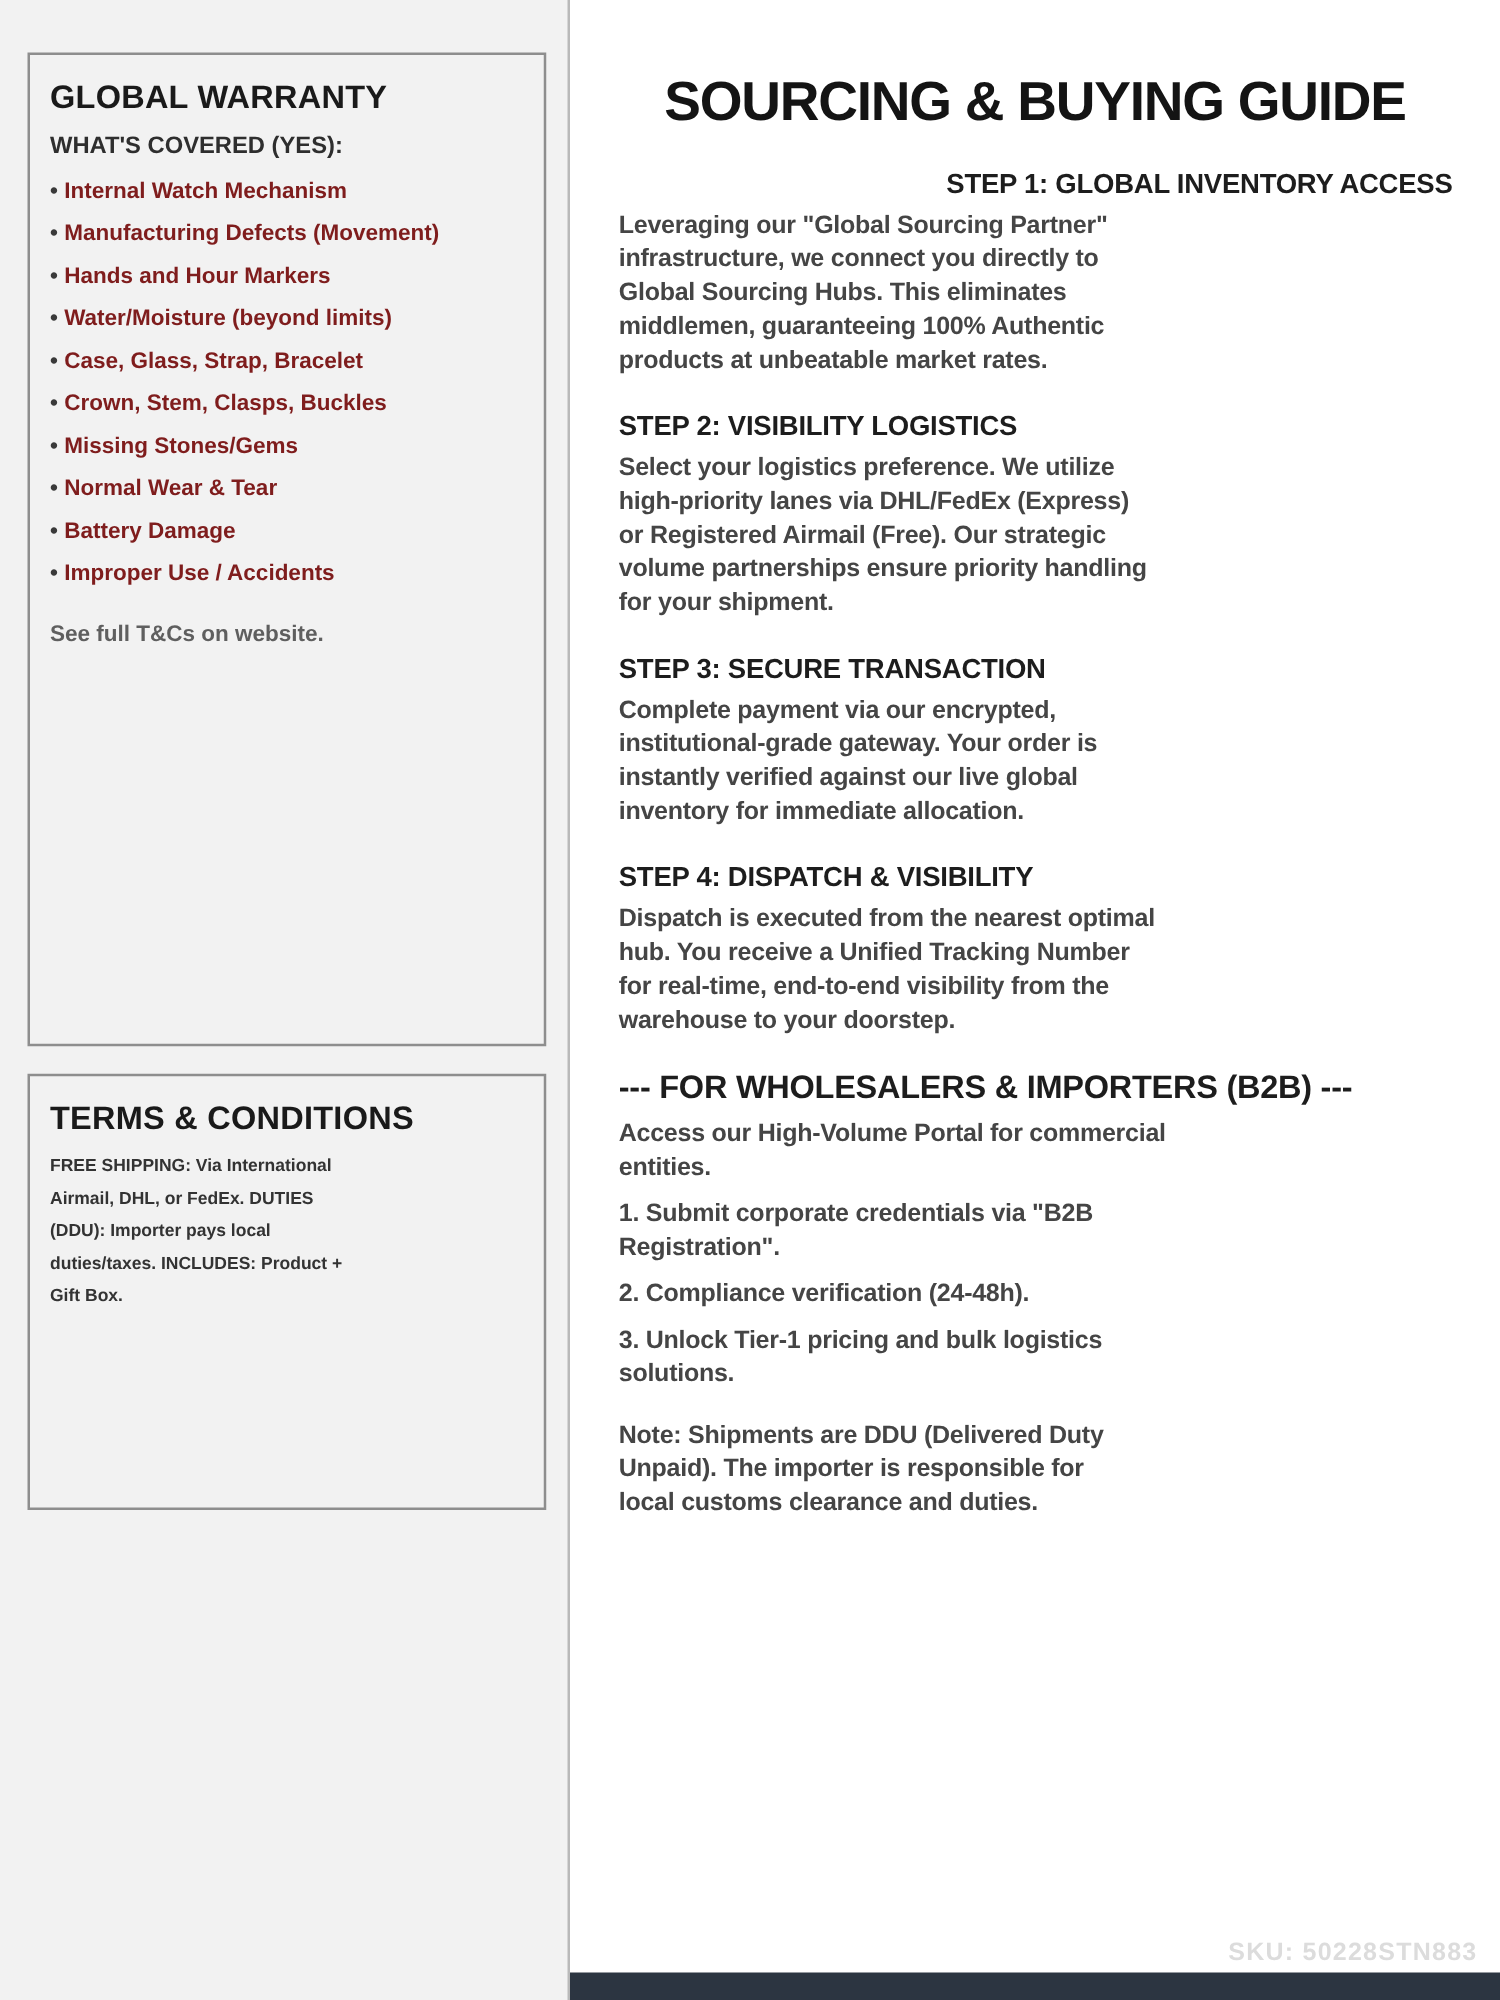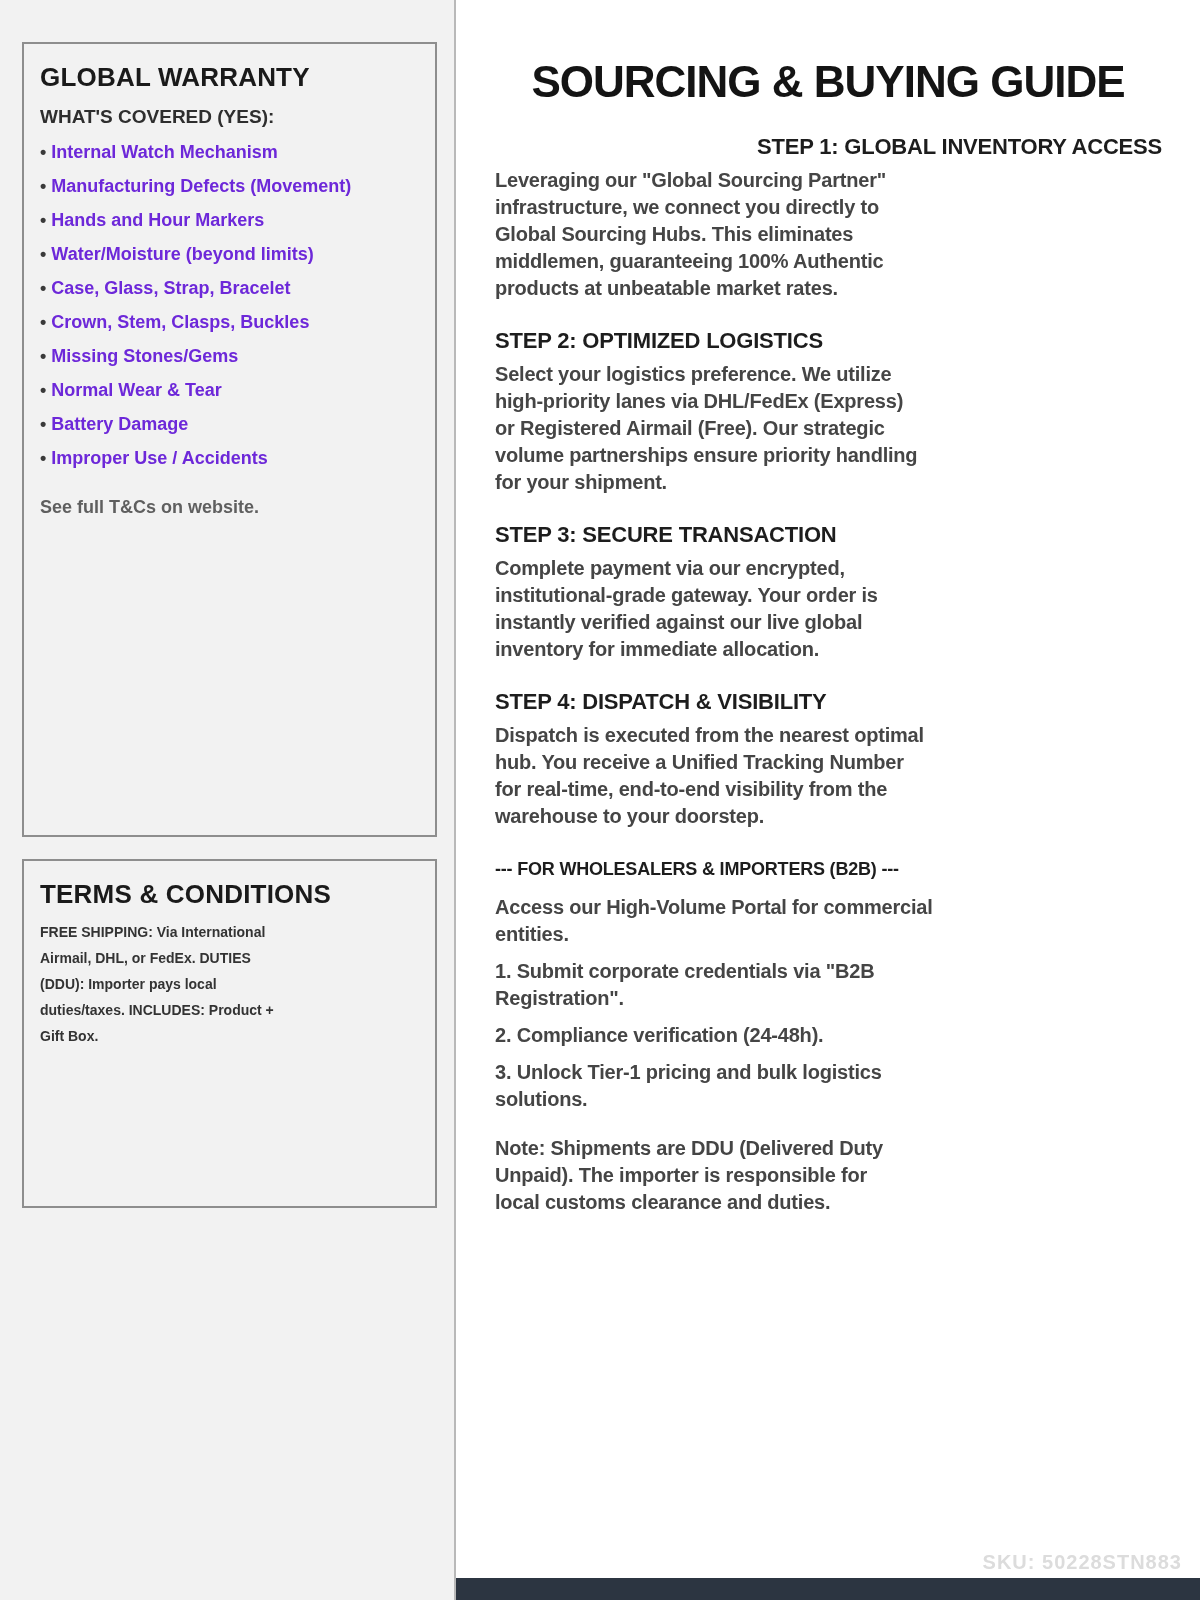--- a/index.html
+++ b/index.html
@@ -28,21 +28,21 @@
     font-size:26px;font-weight:800;color:#1a1a1a;line-height:30px;
     letter-spacing:0.2px;margin:0;
   }
   .side-subhead{
     font-size:19px;font-weight:800;color:#2e2e2e;line-height:22px;
     margin:14px 0 0 0;
   }
   .side-subhead.second{margin-top:44px;}
   ul.side-list{list-style:none;margin:14px 0 0 0;padding:0;}
   ul.side-list li{
-    font-size:18px;font-weight:700;color:#6d28d9;line-height:20px;
+    font-size:18px;font-weight:700;color:#7f1d1d;line-height:20px;
     margin:0 0 14px 0;
   }
   ul.side-list li::before{content:"• ";color:#3a3a3a;}
   .side-footnote{
     font-size:18px;font-weight:700;color:#5f5f5f;line-height:22px;
     margin:28px 0 0 0;
   }
   .side-body{
     font-size:14px;font-weight:700;color:#333333;line-height:26px;
     margin:10px 0 0 0;white-space:pre-line;
@@ -67,21 +67,21 @@
   .step-h{
     font-size:22px;line-height:26px;font-weight:800;color:#1d1d1d;
     letter-spacing:-0.2px;margin:26px 0 0 0;
   }
   .step-h.first{margin-top:28px;text-align:right;}
   .step-p{
     font-size:20px;line-height:27px;font-weight:700;color:#454545;
     letter-spacing:-0.2px;margin:7px 0 0 0;white-space:pre-line;
   }
   .b2b-h{
-    font-size:18px;line-height:26px;font-weight:800;color:#1d1d1d;
+    font-size:26px;line-height:26px;font-weight:800;color:#1d1d1d;
     letter-spacing:-0.2px;margin:26px 0 0 0;
   }
   .b2b-p{
     font-size:20px;line-height:27px;font-weight:700;color:#454545;
     letter-spacing:-0.2px;margin:10px 0 0 0;white-space:pre-line;
   }
   .b2b-p.lead{margin-top:12px;}
   .note-p{
     font-size:20px;line-height:27px;font-weight:700;color:#454545;
     letter-spacing:-0.2px;margin:22px 0 0 0;white-space:pre-line;
@@ -140,21 +140,21 @@
     <h1 class="main-title">SOURCING &amp; BUYING GUIDE</h1>
 
     <div class="content">
       <h2 class="step-h first">STEP 1: GLOBAL INVENTORY ACCESS</h2>
       <p class="step-p">Leveraging our "Global Sourcing Partner"
 infrastructure, we connect you directly to
 Global Sourcing Hubs. This eliminates
 middlemen, guaranteeing 100% Authentic
 products at unbeatable market rates.</p>
 
-      <h2 class="step-h">STEP 2: OPTIMIZED LOGISTICS</h2>
+      <h2 class="step-h">STEP 2: VISIBILITY LOGISTICS</h2>
       <p class="step-p">Select your logistics preference. We utilize
 high-priority lanes via DHL/FedEx (Express)
 or Registered Airmail (Free). Our strategic
 volume partnerships ensure priority handling
 for your shipment.</p>
 
       <h2 class="step-h">STEP 3: SECURE TRANSACTION</h2>
       <p class="step-p">Complete payment via our encrypted,
 institutional-grade gateway. Your order is
 instantly verified against our live global

